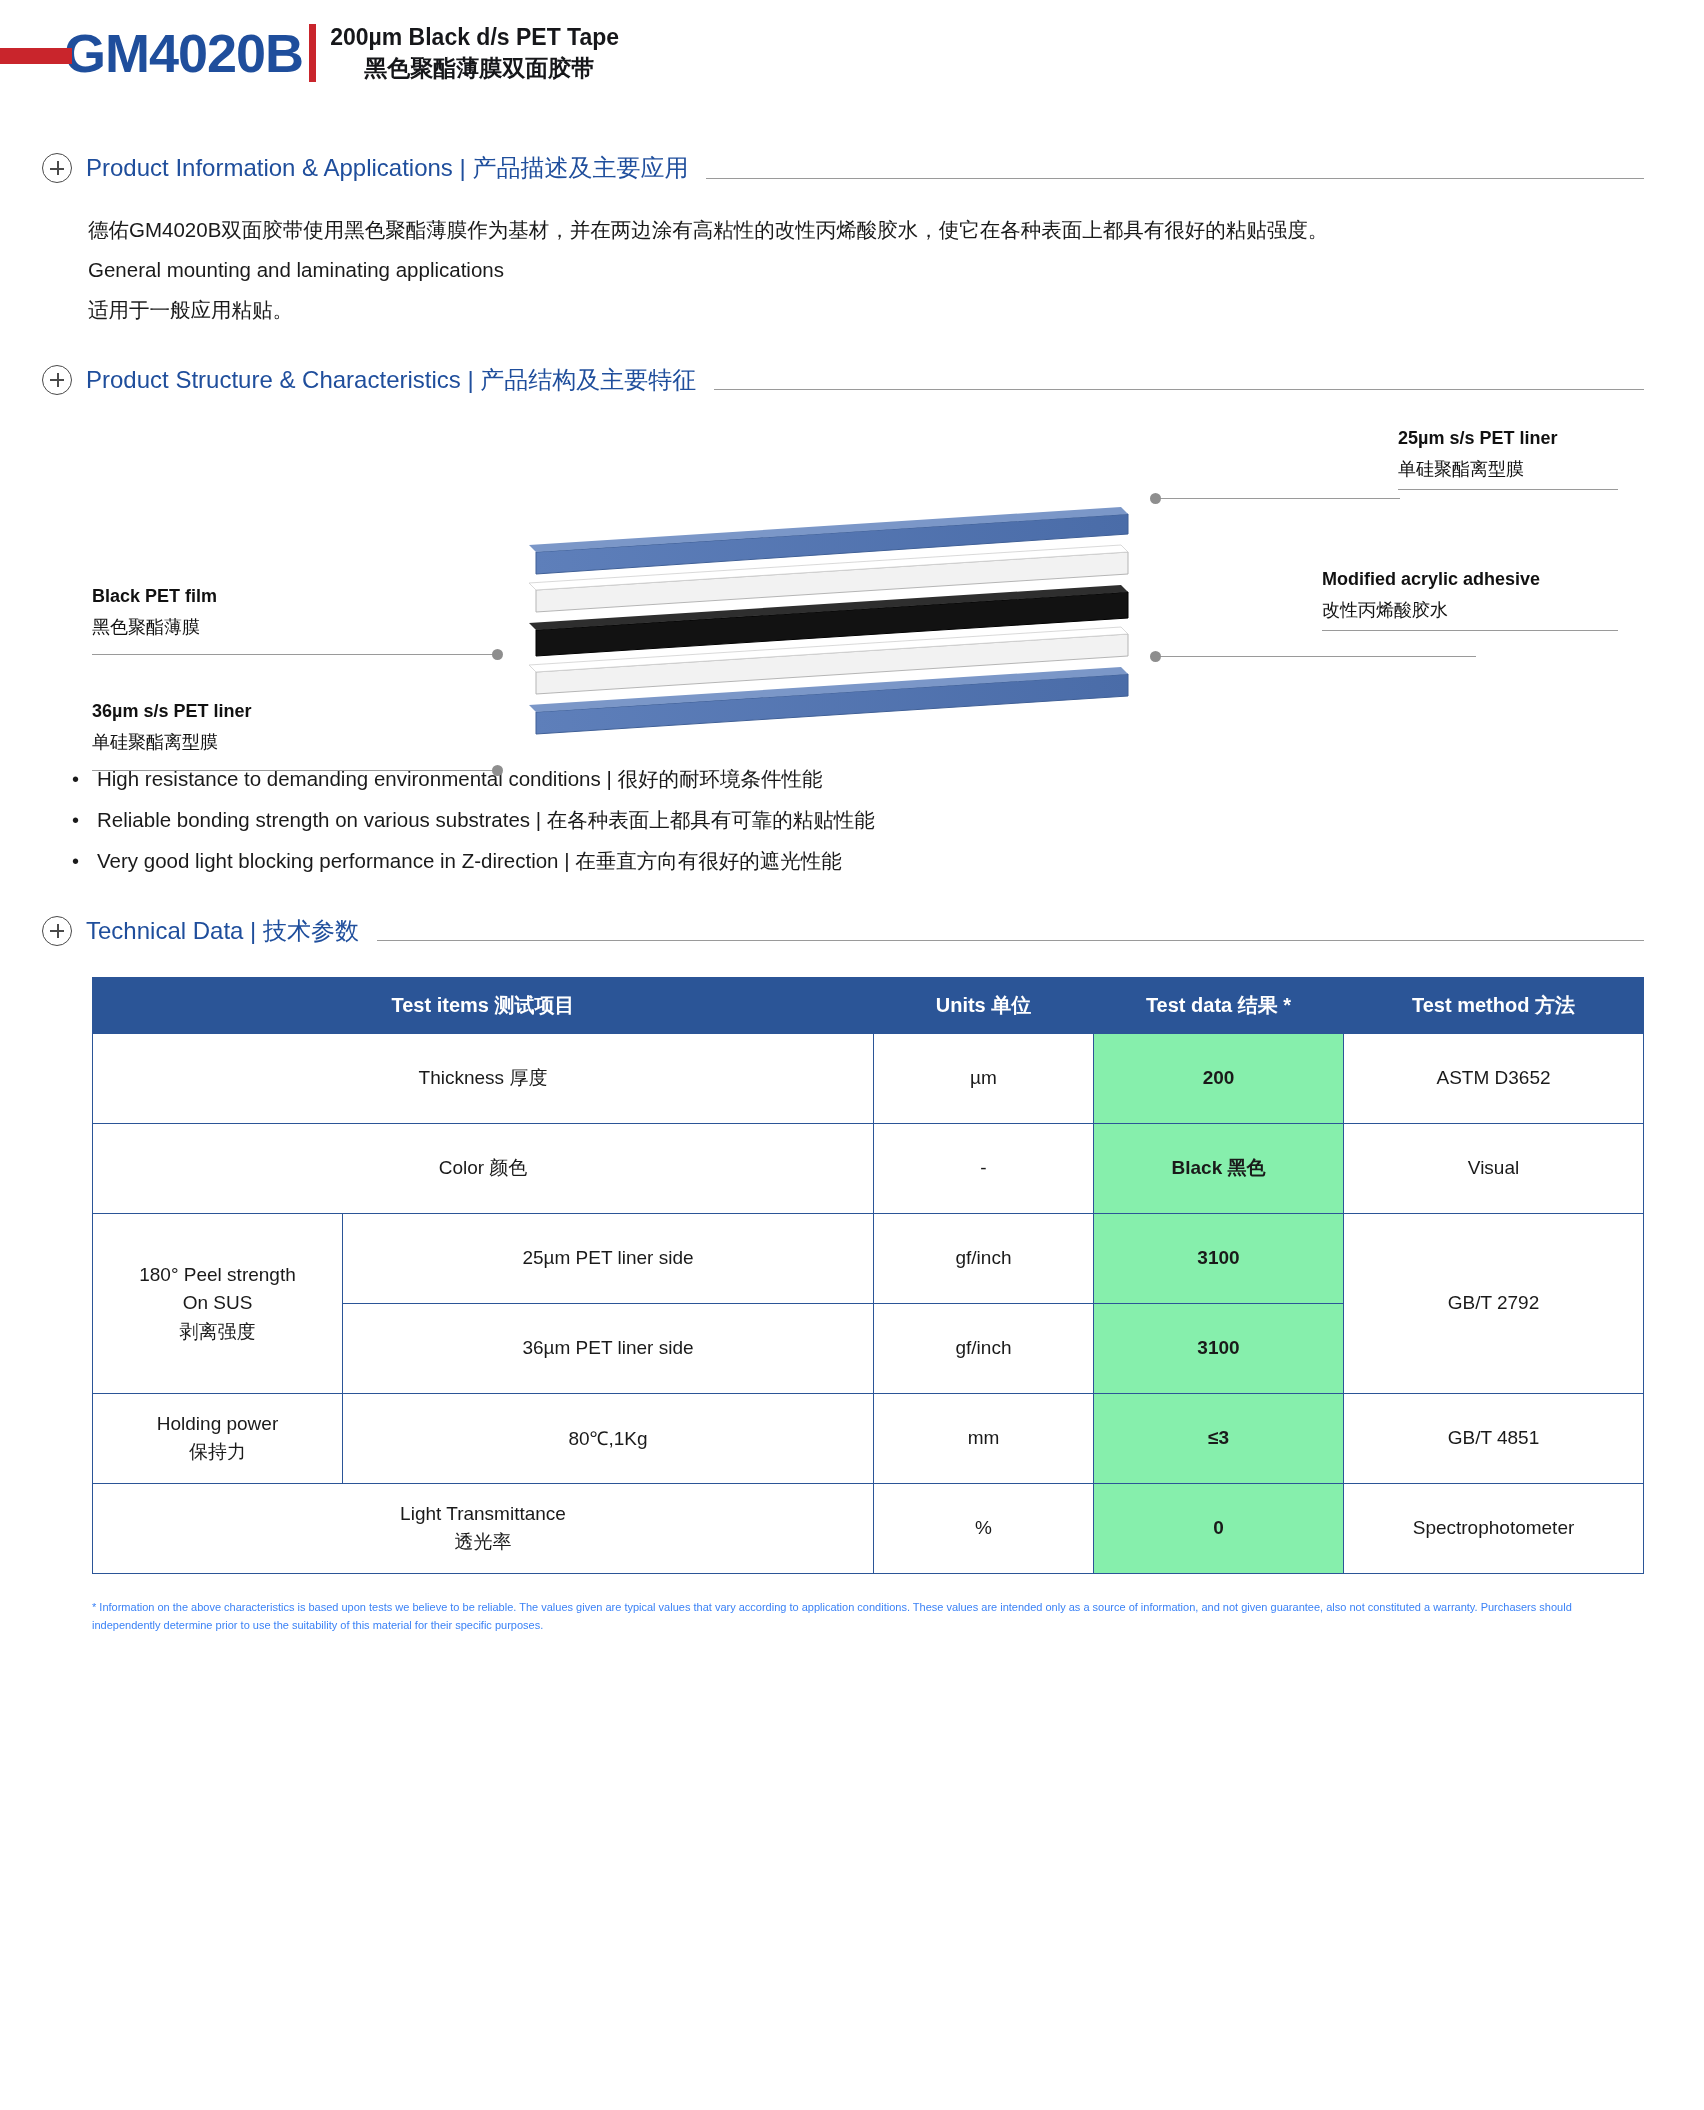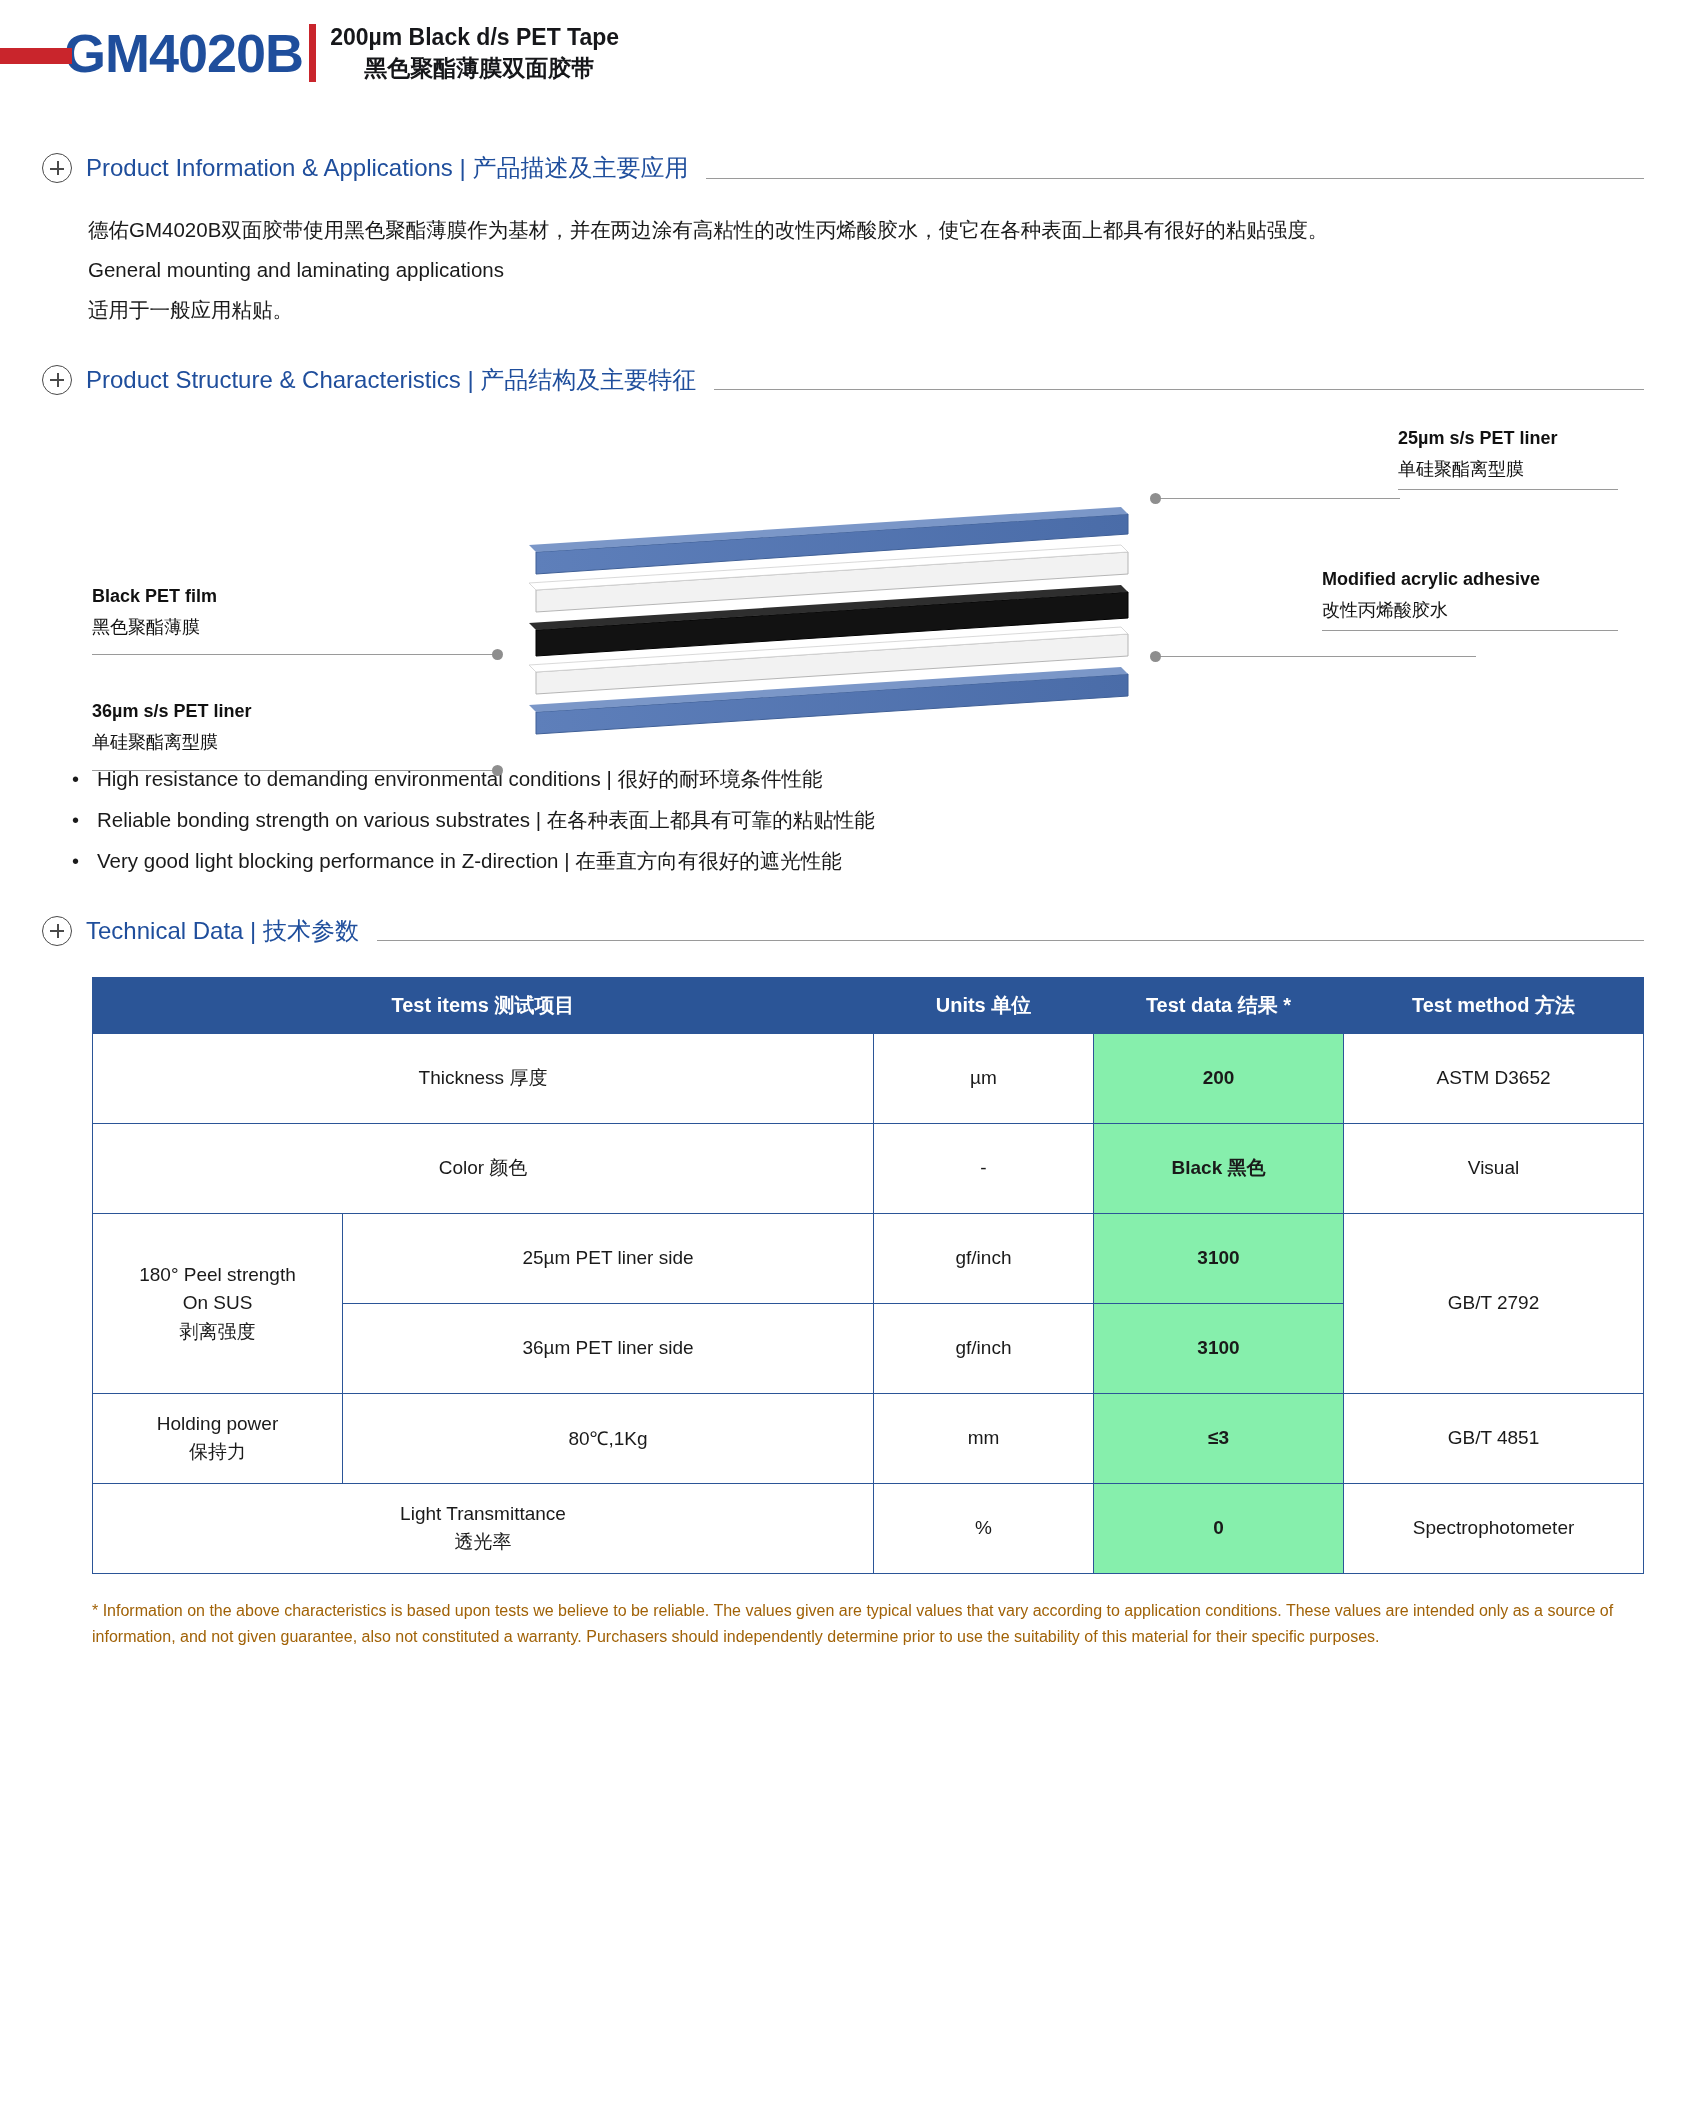--- a/index.html
+++ b/index.html
@@ -189,23 +189,23 @@
   }
   td.data-cell {
     background: #86efac;
     font-weight: bold;
   }
   .two-line { line-height: 1.5; }
 
   
   .footnote {
     padding: 24px 70px 30px 92px;
-    font-size: 16px;
+    font-size: 11px;
     line-height: 1.65;
-    color: #a16207;
+    color: #3b82f6;
   }
 </style>
 </head>
 <body>
 
 <div class="header">
   <div class="header-redbar"></div>
   <div class="header-inner">
     <div class="product-code">GM4020B</div>
     <div class="header-divider"></div>

